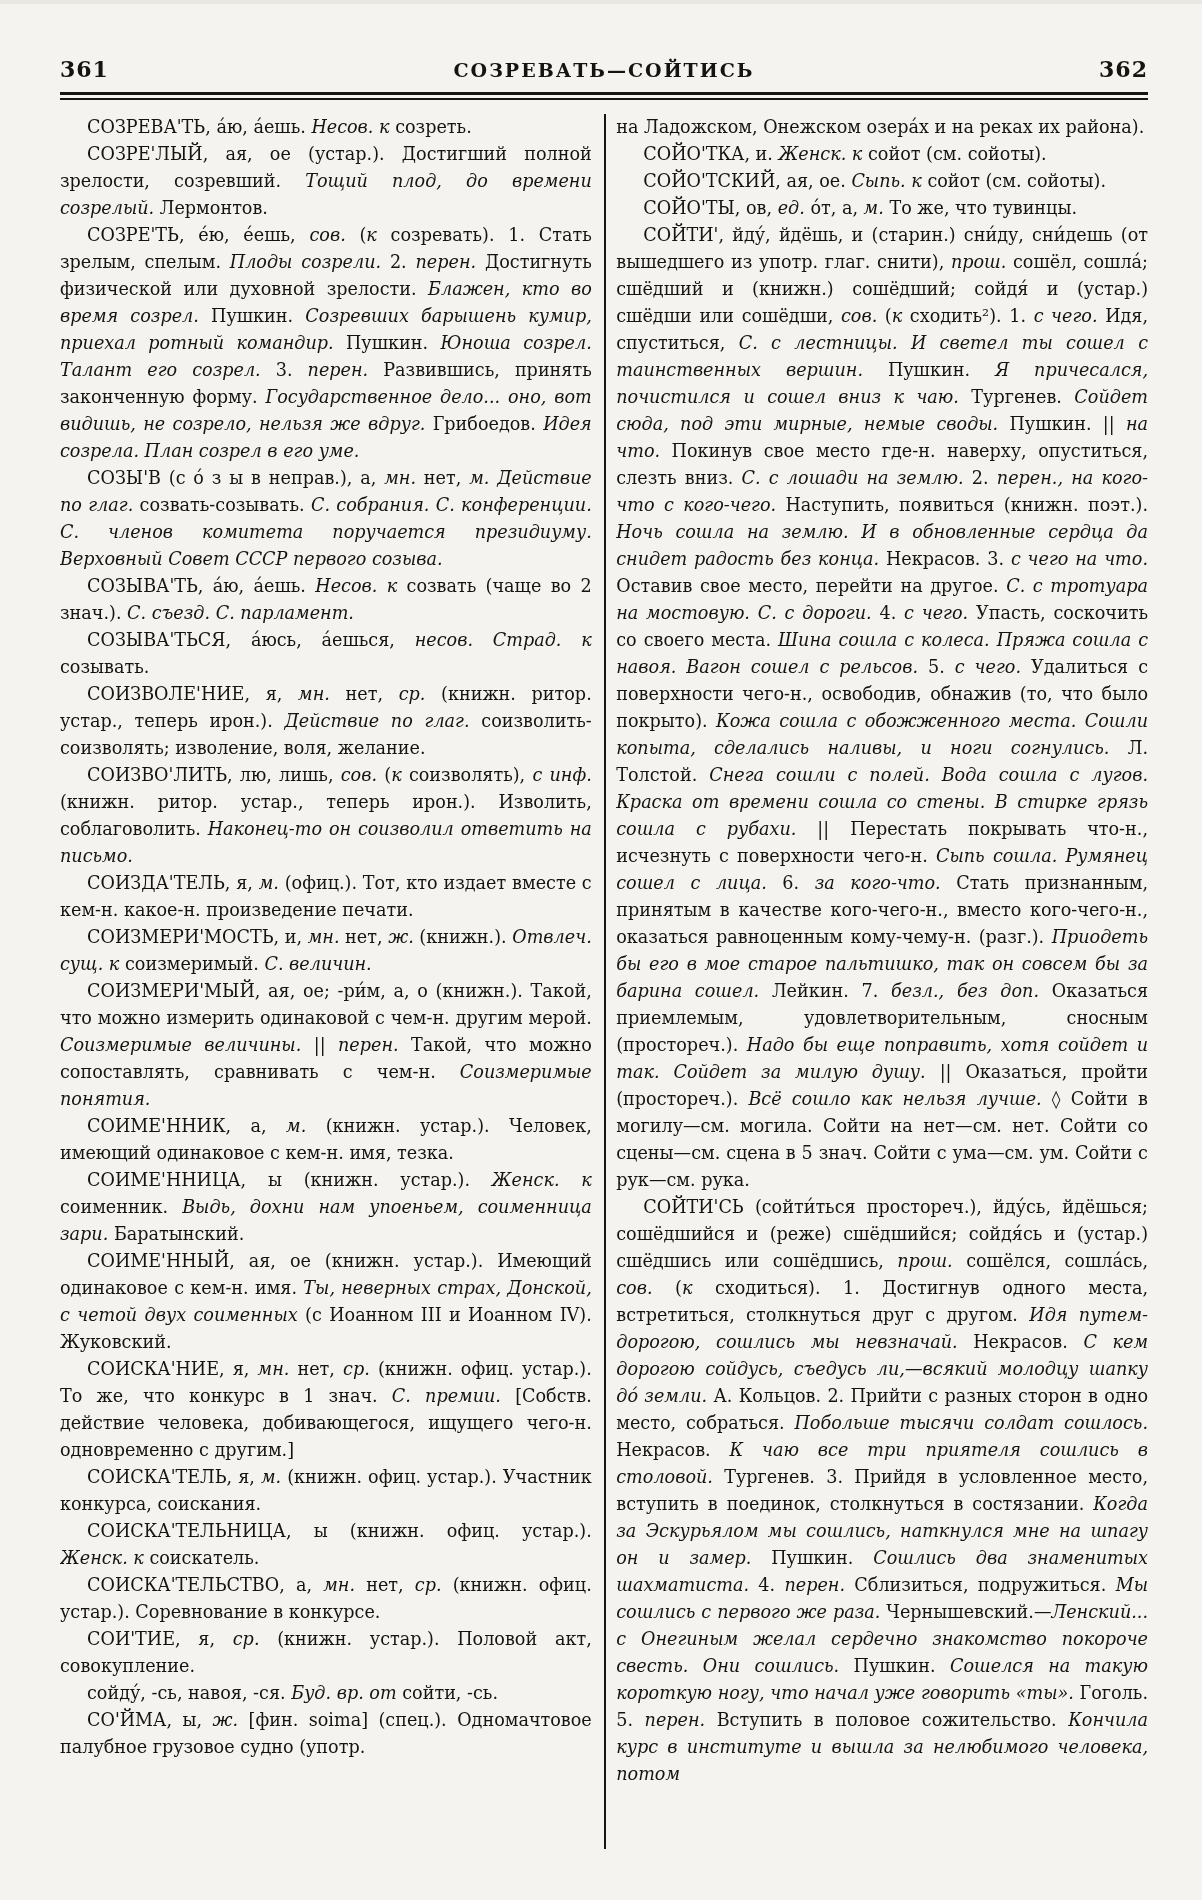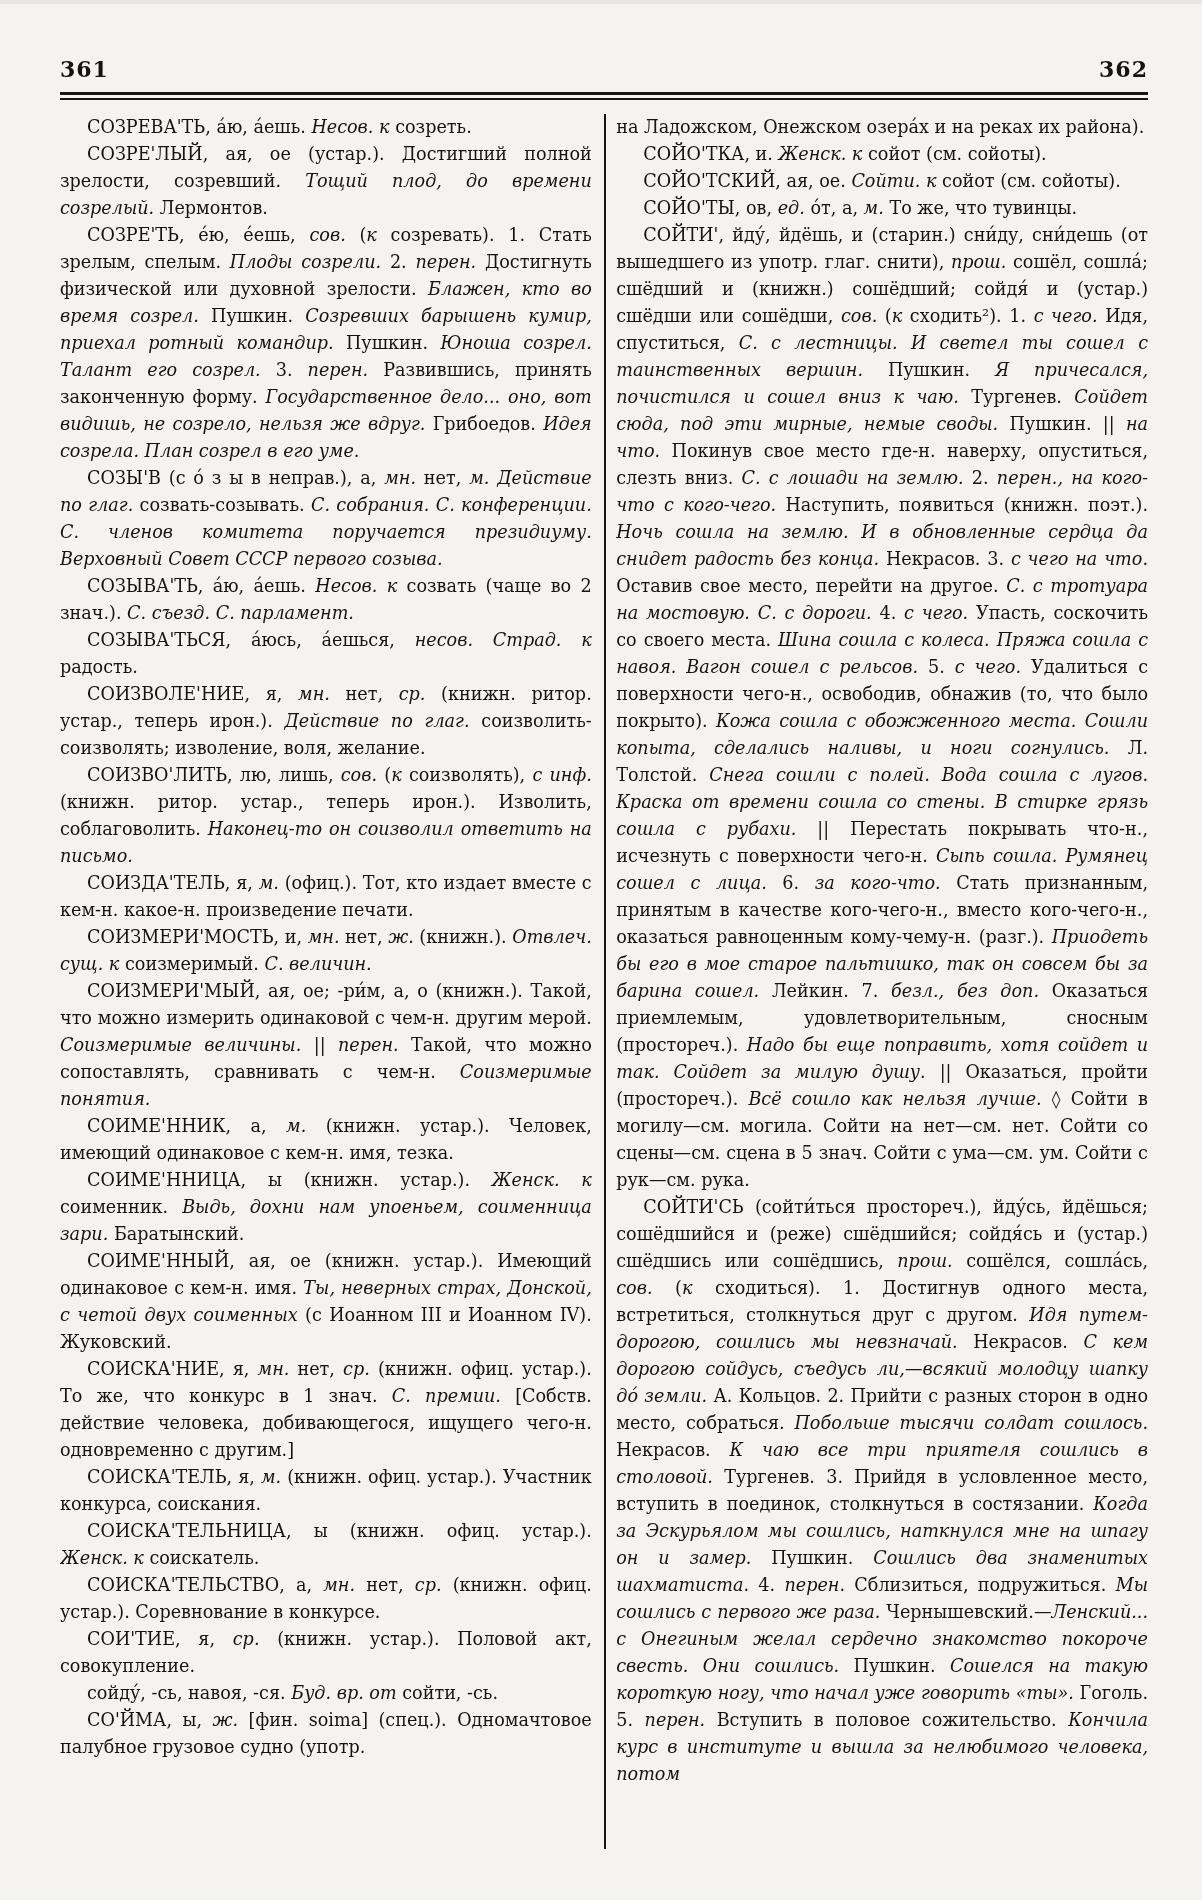--- a/index.html
+++ b/index.html
@@ -70,50 +70,51 @@
   }
   .bold { font-weight: normal; }
   .ital { font-style: italic; }
 </style>
 </head>
 <body>
 
 <div class="page">
   <div class="running-header">
     <span class="page-num">361</span>
+    <span class="running-title">СОЗРЕВАТЬ—СОЙТИСЬ</span>
     <span class="page-num">362</span>
   </div>
   <div class="double-rule"></div>
   <div class="columns">
     <div class="col">
         <p class="entry"><span class="bold">СОЗРЕВА'ТЬ, </span><span>а́ю, а́ешь. </span><span class="ital">Несов. к </span><span>созреть.</span></p>
         <p class="entry"><span class="bold">СОЗРЕ'ЛЫЙ, </span><span>ая, ое (устар.). Достигший полной зрелости, созревший. </span><span class="ital">Тощий плод, до времени созрелый. </span><span>Лермонтов.</span></p>
         <p class="entry"><span class="bold">СОЗРЕ'ТЬ, </span><span>е́ю, е́ешь, </span><span class="ital">сов. </span><span>(</span><span class="ital">к </span><span>созревать). </span><span class="bold">1. </span><span>Стать зрелым, спелым. </span><span class="ital">Плоды созрели. </span><span class="bold">2. </span><span class="ital">перен. </span><span>Достигнуть физической или духовной зрелости. </span><span class="ital">Блажен, кто во время созрел. </span><span>Пушкин. </span><span class="ital">Созревших барышень кумир, приехал ротный командир. </span><span>Пушкин. </span><span class="ital">Юноша созрел. Талант его созрел. </span><span class="bold">3. </span><span class="ital">перен. </span><span>Развившись, принять законченную форму. </span><span class="ital">Государственное дело... оно, вот видишь, не созрело, нельзя же вдруг. </span><span>Грибоедов. </span><span class="ital">Идея созрела. План созрел в его уме.</span></p>
         <p class="entry"><span class="bold">СОЗЫ'В </span><span>(с о́ з ы в неправ.), а, </span><span class="ital">мн. </span><span>нет, </span><span class="ital">м. Действие по глаг. </span><span>созвать-созывать. </span><span class="ital">С. собрания. С. конференции. С. членов комитета поручается президиуму. Верховный Совет СССР первого созыва.</span></p>
         <p class="entry"><span class="bold">СОЗЫВА'ТЬ, </span><span>а́ю, а́ешь. </span><span class="ital">Несов. к </span><span>созвать (чаще во 2 знач.). </span><span class="ital">С. съезд. С. парламент.</span></p>
-        <p class="entry"><span class="bold">СОЗЫВА'ТЬСЯ, </span><span>а́юсь, а́ешься, </span><span class="ital">несов. Страд. к </span><span>радость.</span></p>
+        <p class="entry"><span class="bold">СОЗЫВА'ТЬСЯ, </span><span>а́юсь, а́ешься, </span><span class="ital">несов. Страд. к </span><span>созывать.</span></p>
         <p class="entry"><span class="bold">СОИЗВОЛЕ'НИЕ, </span><span>я, </span><span class="ital">мн. </span><span>нет, </span><span class="ital">ср. </span><span>(книжн. ритор. устар., теперь ирон.). </span><span class="ital">Действие по глаг. </span><span>соизволить-соизволять; изволение, воля, желание.</span></p>
         <p class="entry"><span class="bold">СОИЗВО'ЛИТЬ, </span><span>лю, лишь, </span><span class="ital">сов. </span><span>(</span><span class="ital">к </span><span>соизволять), </span><span class="ital">с инф. </span><span>(книжн. ритор. устар., теперь ирон.). Изволить, соблаговолить. </span><span class="ital">Наконец-то он соизволил ответить на письмо.</span></p>
         <p class="entry"><span class="bold">СОИЗДА'ТЕЛЬ, </span><span>я, </span><span class="ital">м. </span><span>(офиц.). Тот, кто издает вместе с кем-н. какое-н. произведение печати.</span></p>
         <p class="entry"><span class="bold">СОИЗМЕРИ'МОСТЬ, </span><span>и, </span><span class="ital">мн. </span><span>нет, </span><span class="ital">ж. </span><span>(книжн.). </span><span class="ital">Отвлеч. сущ. к </span><span>соизмеримый. </span><span class="ital">С. величин.</span></p>
         <p class="entry"><span class="bold">СОИЗМЕРИ'МЫЙ, </span><span>ая, ое; -ри́м, а, о (книжн.). Такой, что можно измерить одинаковой с чем-н. другим мерой. </span><span class="ital">Соизмеримые величины. </span><span>|| </span><span class="ital">перен. </span><span>Такой, что можно сопоставлять, сравнивать с чем-н. </span><span class="ital">Соизмеримые понятия.</span></p>
         <p class="entry"><span class="bold">СОИМЕ'ННИК, </span><span>а, </span><span class="ital">м. </span><span>(книжн. устар.). Человек, имеющий одинаковое с кем-н. имя, тезка.</span></p>
         <p class="entry"><span class="bold">СОИМЕ'ННИЦА, </span><span>ы (книжн. устар.). </span><span class="ital">Женск. к </span><span>соименник. </span><span class="ital">Выдь, дохни нам упоеньем, соименница зари. </span><span>Баратынский.</span></p>
         <p class="entry"><span class="bold">СОИМЕ'ННЫЙ, </span><span>ая, ое (книжн. устар.). Имеющий одинаковое с кем-н. имя. </span><span class="ital">Ты, неверных страх, Донской, с четой двух соименных </span><span>(с Иоанном III и Иоанном IV). Жуковский.</span></p>
         <p class="entry"><span class="bold">СОИСКА'НИЕ, </span><span>я, </span><span class="ital">мн. </span><span>нет, </span><span class="ital">ср. </span><span>(книжн. офиц. устар.). То же, что конкурс в 1 знач. </span><span class="ital">С. премии. </span><span>[Собств. действие человека, добивающегося, ищущего чего-н. одновременно с другим.]</span></p>
         <p class="entry"><span class="bold">СОИСКА'ТЕЛЬ, </span><span>я, </span><span class="ital">м. </span><span>(книжн. офиц. устар.). Участник конкурса, соискания.</span></p>
         <p class="entry"><span class="bold">СОИСКА'ТЕЛЬНИЦА, </span><span>ы (книжн. офиц. устар.). </span><span class="ital">Женск. к </span><span>соискатель.</span></p>
         <p class="entry"><span class="bold">СОИСКА'ТЕЛЬСТВО, </span><span>а, </span><span class="ital">мн. </span><span>нет, </span><span class="ital">ср. </span><span>(книжн. офиц. устар.). Соревнование в конкурсе.</span></p>
         <p class="entry"><span class="bold">СОИ'ТИЕ, </span><span>я, </span><span class="ital">ср. </span><span>(книжн. устар.). Половой акт, совокупление.</span></p>
         <p class="entry"><span class="bold">сойду́, -сь, </span><span>навоя, -ся. </span><span class="ital">Буд. вр. от </span><span>сойти, -сь.</span></p>
         <p class="entry"><span class="bold">СО'ЙМА, </span><span>ы, </span><span class="ital">ж. </span><span>[фин. soima] (спец.). Одномачтовое палубное грузовое судно (употр.</span></p>
       </div>
     <div class="col-divider"></div>
     <div class="col">
         <p class="entry no-indent"><span>на Ладожском, Онежском озера́х и на реках их района).</span></p>
         <p class="entry"><span class="bold">СОЙО'ТКА, </span><span>и. </span><span class="ital">Женск. к </span><span>сойот (см. сойоты).</span></p>
-        <p class="entry"><span class="bold">СОЙО'ТСКИЙ, </span><span>ая, ое. </span><span class="ital">Сойти. к </span><span>сойот (см. сойоты).</span></p>
+        <p class="entry"><span class="bold">СОЙО'ТСКИЙ, </span><span>ая, ое. </span><span class="ital">Сыпь. к </span><span>сойот (см. сойоты).</span></p>
         <p class="entry"><span class="bold">СОЙО'ТЫ, </span><span>ов, </span><span class="ital">ед. </span><span>о́т, а, </span><span class="ital">м. </span><span>То же, что тувинцы.</span></p>
         <p class="entry"><span class="bold">СОЙТИ', </span><span>йду́, йдёшь, и (старин.) сни́ду, сни́дешь (от вышедшего из употр. глаг. снити), </span><span class="ital">прош. </span><span>сошёл, сошла́; сшёдший и (книжн.) сошёдший; сойдя́ и (устар.) сшёдши или сошёдши, </span><span class="ital">сов. </span><span>(</span><span class="ital">к </span><span>сходить²). </span><span class="bold">1. </span><span class="ital">с чего. </span><span>Идя, спуститься, </span><span class="ital">С. с лестницы. И светел ты сошел с таинственных вершин. </span><span>Пушкин. </span><span class="ital">Я причесался, почистился и сошел вниз к чаю. </span><span>Тургенев. </span><span class="ital">Сойдет сюда, под эти мирные, немые своды. </span><span>Пушкин. || </span><span class="ital">на что. </span><span>Покинув свое место где-н. наверху, опуститься, слезть вниз. </span><span class="ital">С. с лошади на землю. </span><span class="bold">2. </span><span class="ital">перен., на кого-что с кого-чего. </span><span>Наступить, появиться (книжн. поэт.). </span><span class="ital">Ночь сошла на землю. И в обновленные сердца да снидет радость без конца. </span><span>Некрасов. </span><span class="bold">3. </span><span class="ital">с чего на что. </span><span>Оставив свое место, перейти на другое. </span><span class="ital">С. с тротуара на мостовую. С. с дороги. </span><span class="bold">4. </span><span class="ital">с чего. </span><span>Упасть, соскочить со своего места. </span><span class="ital">Шина сошла с колеса. Пряжа сошла с навоя. Вагон сошел с рельсов. </span><span class="bold">5. </span><span class="ital">с чего. </span><span>Удалиться с поверхности чего-н., освободив, обнажив (то, что было покрыто). </span><span class="ital">Кожа сошла с обожженного места. Сошли копыта, сделались наливы, и ноги согнулись. </span><span>Л. Толстой. </span><span class="ital">Снега сошли с полей. Вода сошла с лугов. Краска от времени сошла со стены. В стирке грязь сошла с рубахи. </span><span>|| Перестать покрывать что-н., исчезнуть с поверхности чего-н. </span><span class="ital">Сыпь сошла. Румянец сошел с лица. </span><span class="bold">6. </span><span class="ital">за кого-что. </span><span>Стать признанным, принятым в качестве кого-чего-н., вместо кого-чего-н., оказаться равноценным кому-чему-н. (разг.). </span><span class="ital">Приодеть бы его в мое старое пальтишко, так он совсем бы за барина сошел. </span><span>Лейкин. </span><span class="bold">7. </span><span class="ital">безл., без доп. </span><span>Оказаться приемлемым, удовлетворительным, сносным (простореч.). </span><span class="ital">Надо бы еще поправить, хотя сойдет и так. Сойдет за милую душу. </span><span>|| Оказаться, пройти (простореч.). </span><span class="ital">Всё сошло как нельзя лучше. </span><span>◊ </span><span class="bold">Сойти в могилу</span><span>—см. могила. </span><span class="bold">Сойти на нет</span><span>—см. нет. </span><span class="bold">Сойти со сцены</span><span>—см. сцена в 5 знач. </span><span class="bold">Сойти с ума</span><span>—см. ум. </span><span class="bold">Сойти с рук</span><span>—см. рука.</span></p>
         <p class="entry"><span class="bold">СОЙТИ'СЬ </span><span>(сойти́ться простореч.), йду́сь, йдёшься; сошёдшийся и (реже) сшёдшийся; сойдя́сь и (устар.) сшёдшись или сошёдшись, </span><span class="ital">прош. </span><span>сошёлся, сошла́сь, </span><span class="ital">сов. </span><span>(</span><span class="ital">к </span><span>сходиться). </span><span class="bold">1. </span><span>Достигнув одного места, встретиться, столкнуться друг с другом. </span><span class="ital">Идя путем-дорогою, сошлись мы невзначай. </span><span>Некрасов. </span><span class="ital">С кем дорогою сойдусь, съедусь ли,—всякий молодцу шапку до́ земли. </span><span>А. Кольцов. </span><span class="bold">2. </span><span>Прийти с разных сторон в одно место, собраться. </span><span class="ital">Побольше тысячи солдат сошлось. </span><span>Некрасов. </span><span class="ital">К чаю все три приятеля сошлись в столовой. </span><span>Тургенев. </span><span class="bold">3. </span><span>Прийдя в условленное место, вступить в поединок, столкнуться в состязании. </span><span class="ital">Когда за Эскурьялом мы сошлись, наткнулся мне на шпагу он и замер. </span><span>Пушкин. </span><span class="ital">Сошлись два знаменитых шахматиста. </span><span class="bold">4. </span><span class="ital">перен. </span><span>Сблизиться, подружиться. </span><span class="ital">Мы сошлись с первого же раза. </span><span>Чернышевский.—</span><span class="ital">Ленский... с Онегиным желал сердечно знакомство покороче свесть. Они сошлись. </span><span>Пушкин. </span><span class="ital">Сошелся на такую короткую ногу, что начал уже говорить «ты». </span><span>Гоголь. </span><span class="bold">5. </span><span class="ital">перен. </span><span>Вступить в половое сожительство. </span><span class="ital">Кончила курс в институте и вышла за нелюбимого человека, потом</span></p>
       </div>
   </div>
 </div>
 
 </body></html>

